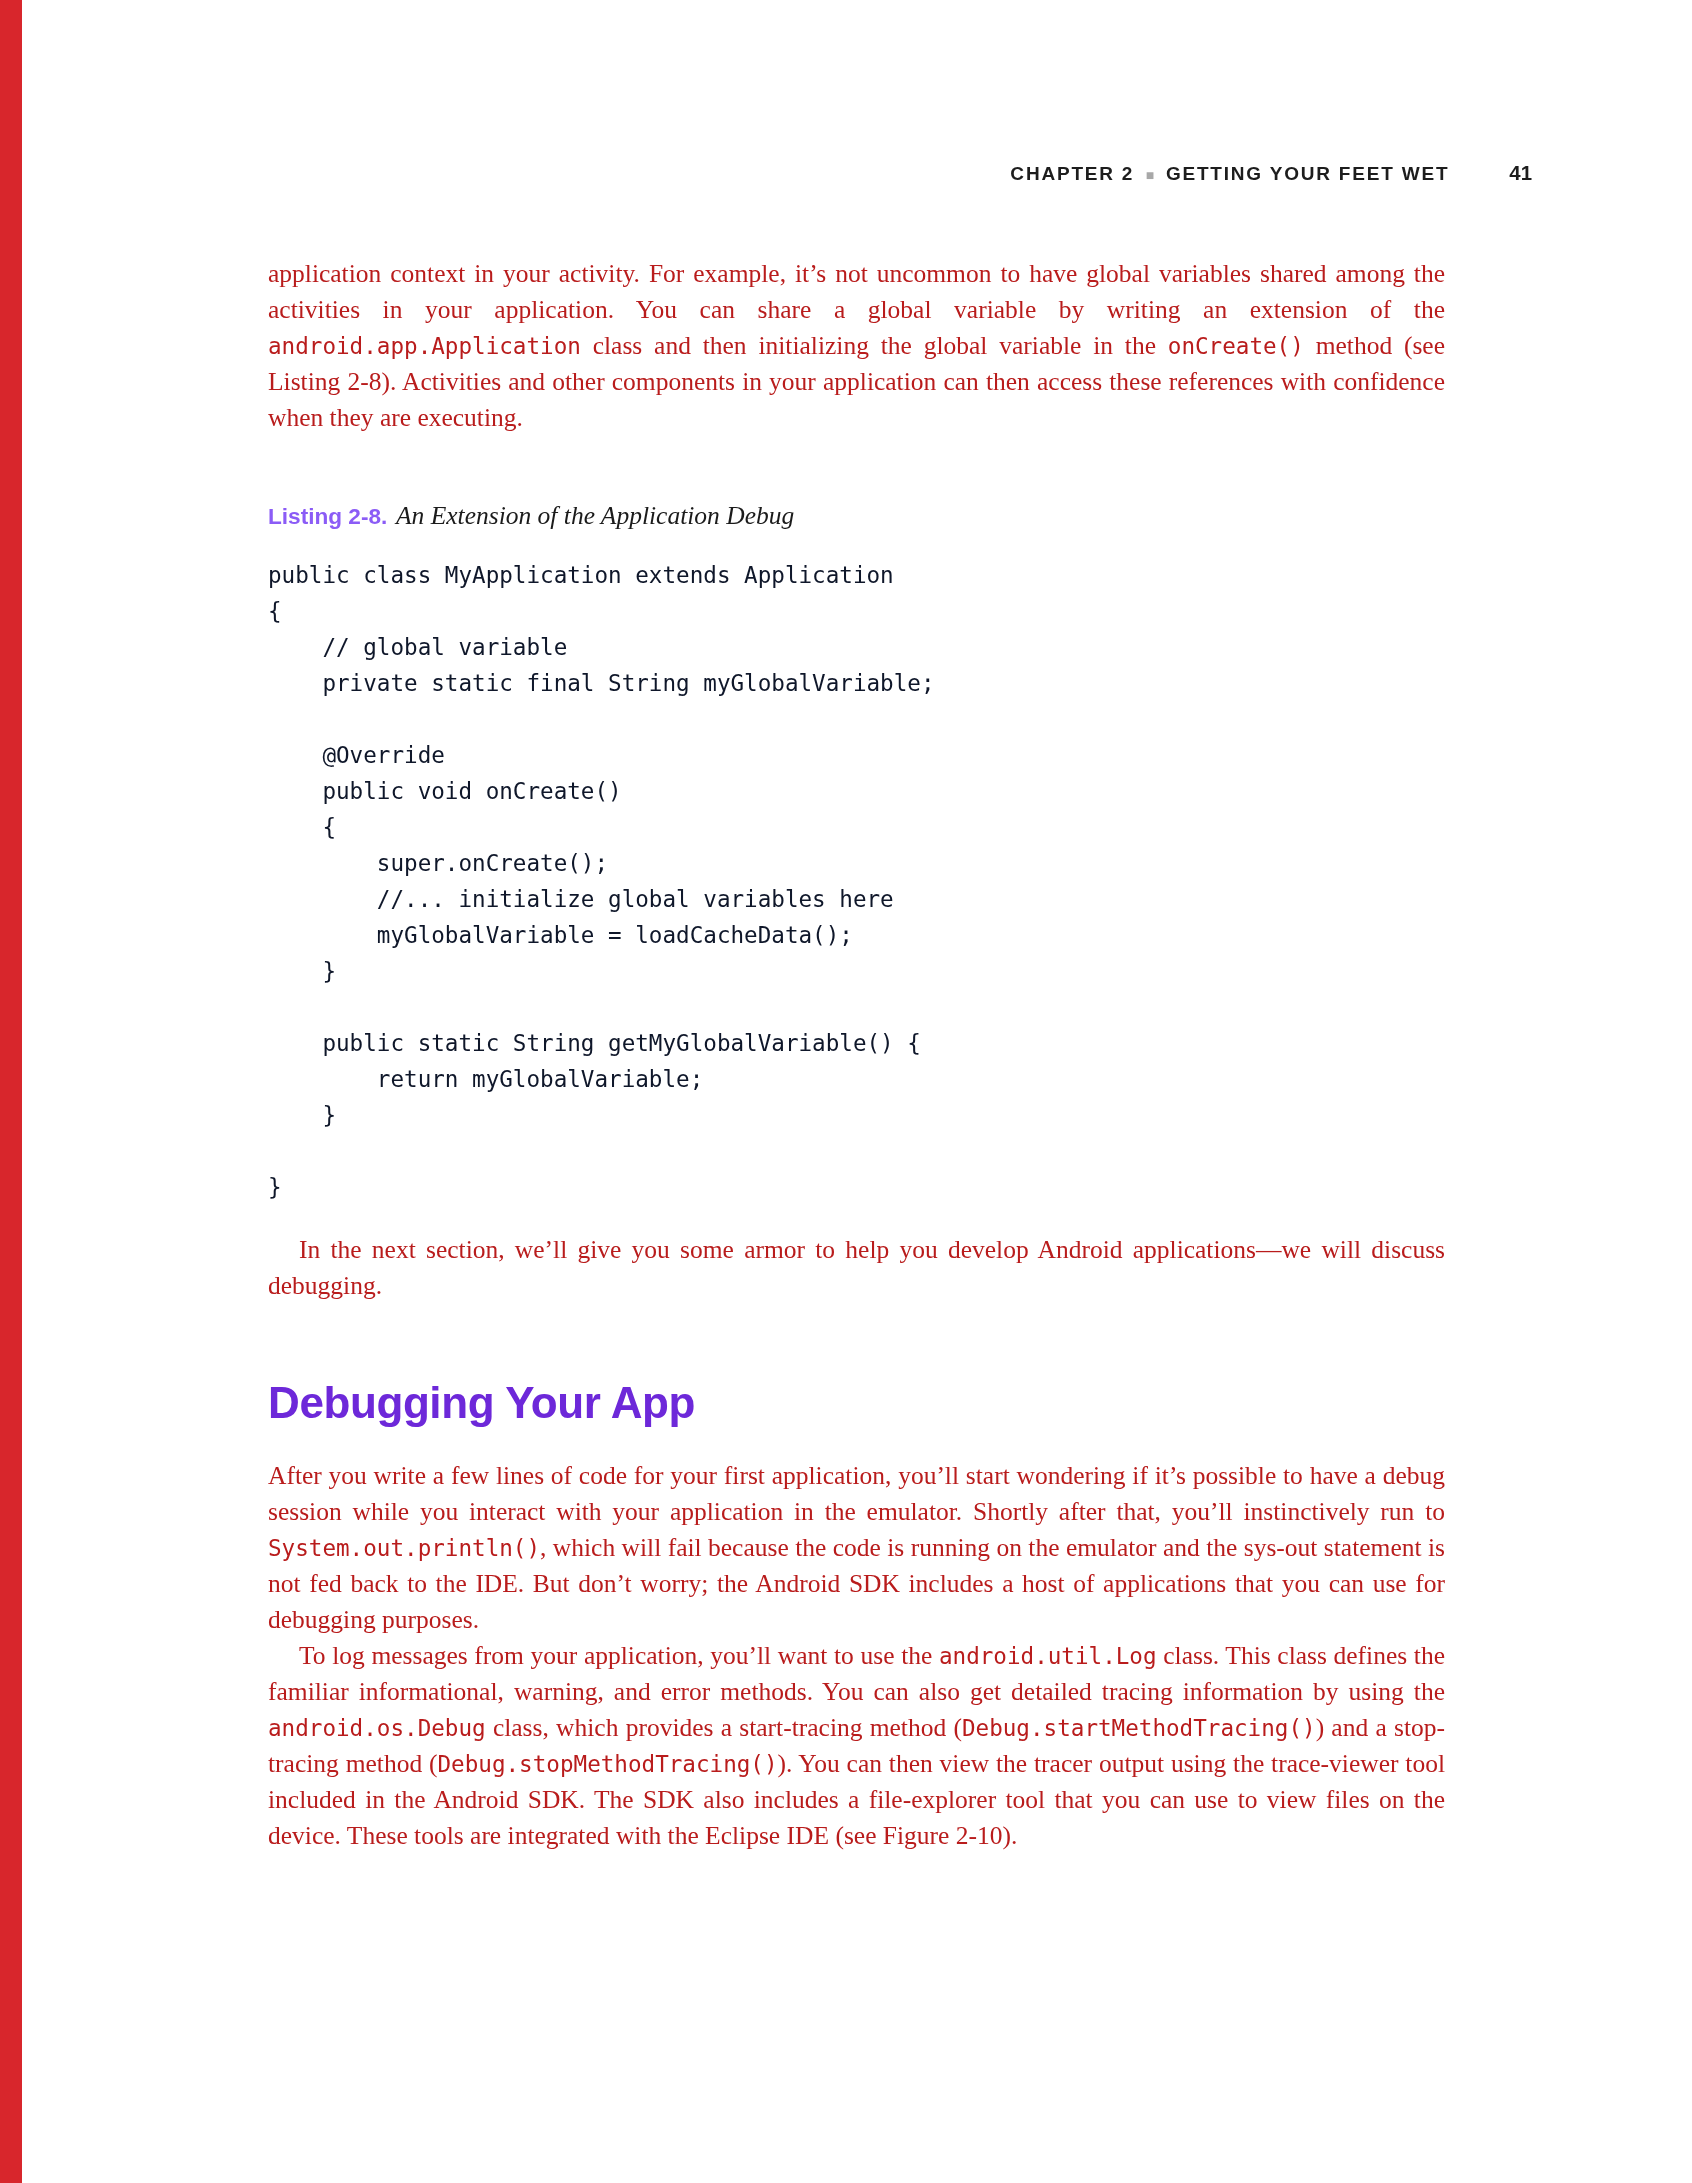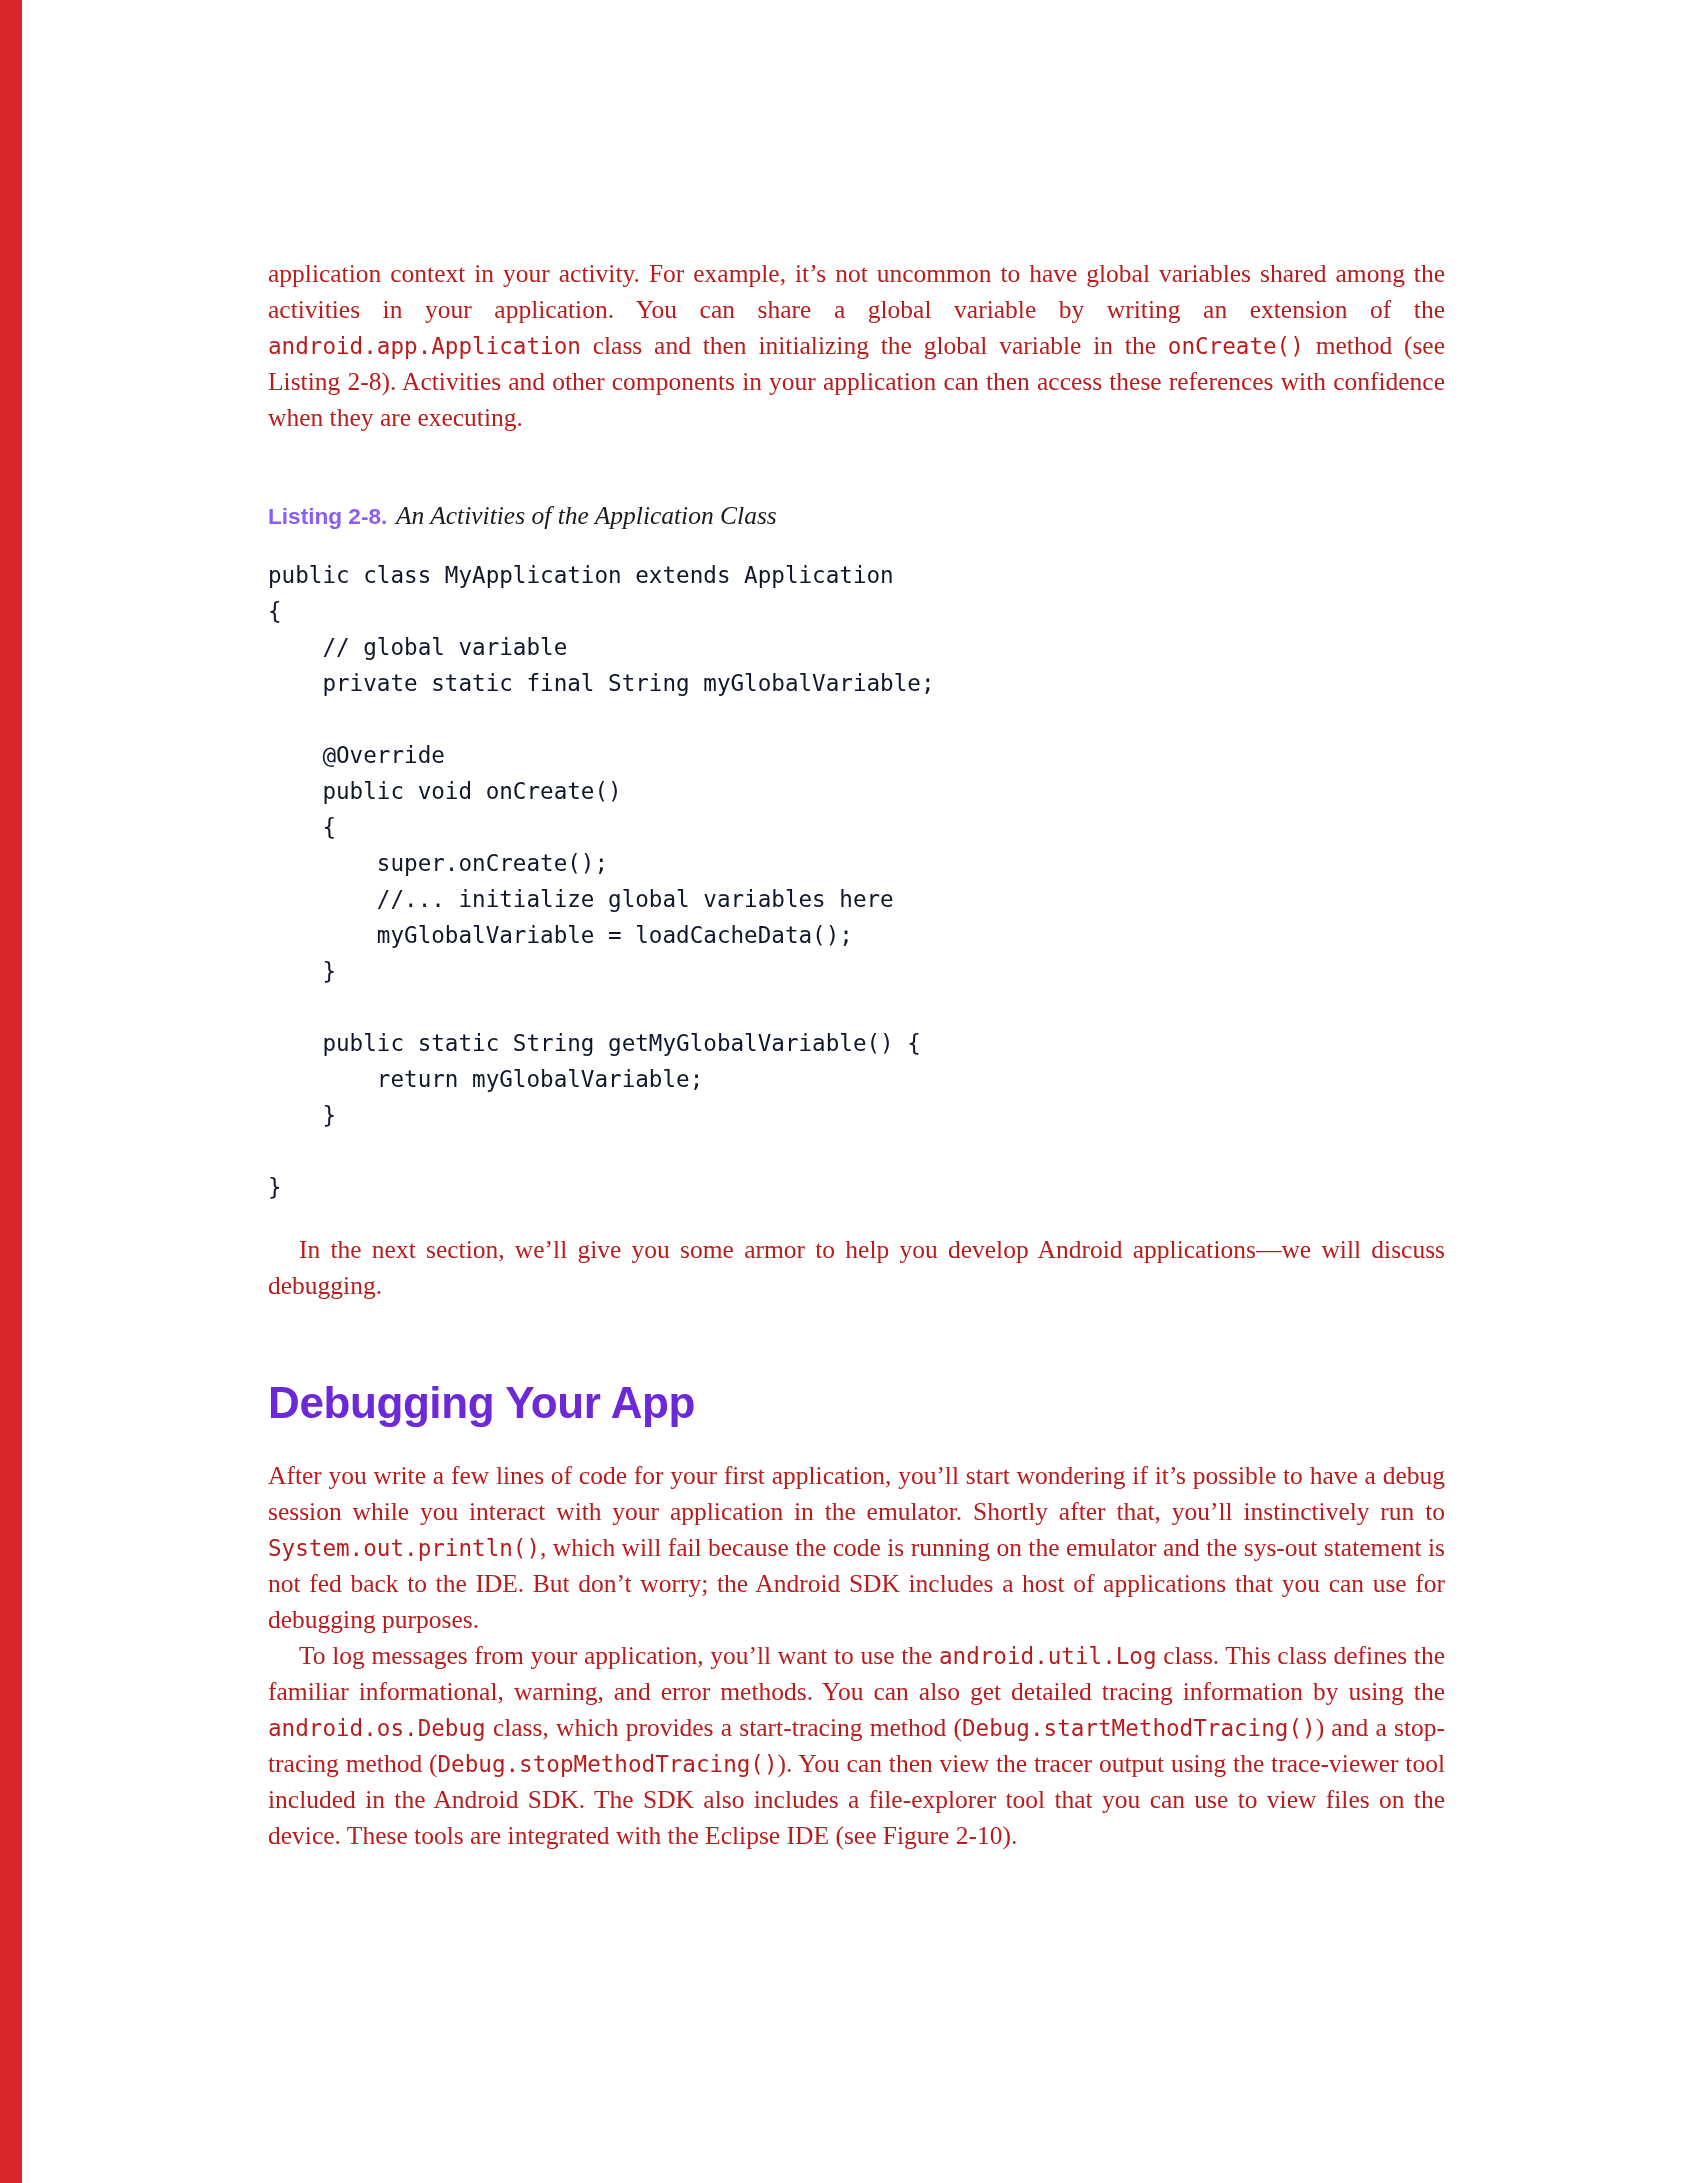--- a/index.html
+++ b/index.html
@@ -80,27 +80,33 @@
     position:absolute; left:268px; top:1458px; width:1177px;
   }
 </style>
 </head>
 <body>
 
 <div class="page">
 
   <div class="stripe" style="background: rgb(216, 38, 44);"></div>
 
+  <header class="running-header">
+    <span class="chap">CHAPTER 2</span>
+    <span class="sq">■</span>
+    <span class="htitle">GETTING YOUR FEET WET</span>
+    <span class="num">41</span>
+  </header>
 
   <main>
 
     <p class="para p1"><span>application context in your activity. For example, it’s not uncommon to have global variables shared among the activities in your application. You can share a global variable by writing an extension of the </span><span class="icode">android.app.Application</span><span> class and then initializing the global variable in the </span><span class="icode">onCreate()</span><span> method (see Listing 2-8). Activities and other components in your application can then access these references with confidence when they are executing.</span></p>
 
     <p class="caption">
-      <span class="cap-label">Listing 2-8.</span><span class="cap-title">An Activities of the Application Class</span>
+      <span class="cap-label">Listing 2-8.</span><span class="cap-title">An Extension of the Application Debug</span>
     </p>
 
     <pre class="codeblock">public class MyApplication extends Application
 {
     // global variable
     private static final String myGlobalVariable;
 
     @Override
     public void onCreate()
     {

